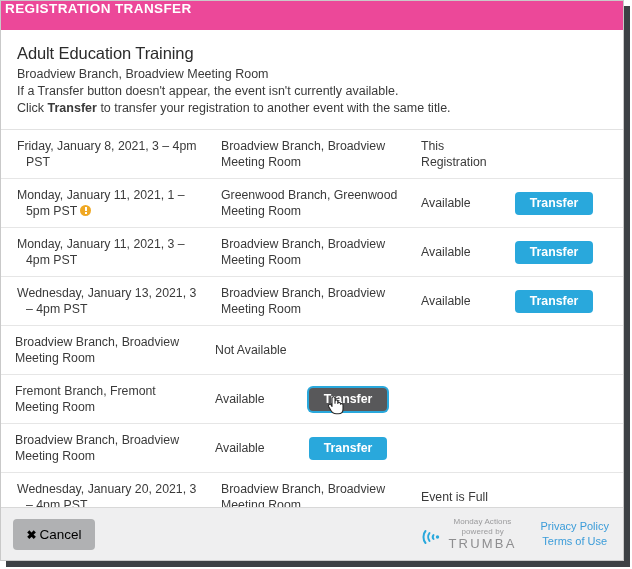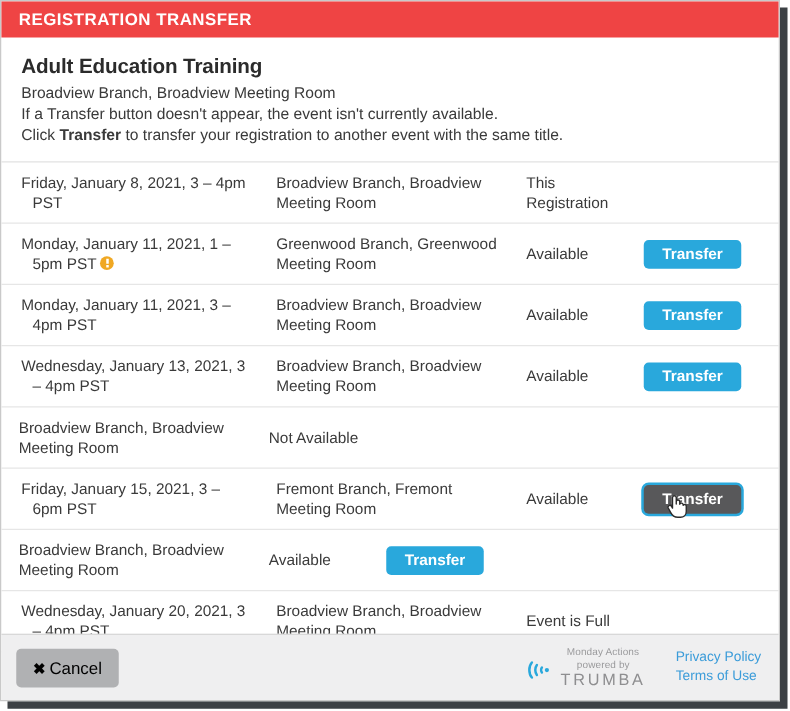--- a/index.html
+++ b/index.html
@@ -24,41 +24,40 @@
     background: #ffffff;
     border: 1px solid #c9c9c9;
     box-sizing: border-box;
     box-shadow: 6px 6px 0 0 #3d4145;
     overflow: hidden;
   }
 
   
   #titlebar {
     height: 29px;
-    background: #ef4444;
-    display: flex;
-    align-items: center;
-    padding-left: 14px;
+    background: #ec4899;
+    display: flex;
+    padding-left: 4px;
     box-sizing: border-box;
   }
   #titlebar .title-text {
     color: #ffffff;
     font-size: 13.5px;
     font-weight: bold;
     letter-spacing: 0.4px;
   }
 
   
   #intro {
     padding: 14px 16px 12px 16px;
     border-bottom: 1px solid #e2e2e2;
   }
   #intro .evt-title {
     font-size: 16.5px;
-    font-weight: bold;
+    font-weight: normal;
     color: #2b2b2b;
     margin: 0 0 3px 0;
     letter-spacing: -0.1px;
   }
   #intro .line {
     font-size: 12.5px;
     color: #3a3a3a;
     line-height: 17px;
   }
   #intro .line b { font-weight: bold; }
@@ -242,21 +241,21 @@
   .brand-name {
     font-size: 13px;
     font-weight: normal;
     color: #8e8e90;
     letter-spacing: 2.2px;
   }
 
   .legal {
     display: flex;
     flex-direction: column;
-    align-items: flex-start;
+    align-items: center;
     padding-right: 2px;
   }
   .legal a {
     font-size: 11px;
     color: #3b9cd9;
     text-decoration: none;
     line-height: 15px;
     cursor: pointer;
   }
 </style>
@@ -308,21 +307,20 @@
         <div class="c-action">
           <button class="btn-transfer">Transfer</button>
         </div>
       </div>
       <div class="row">
         <div class="c-where">Broadview Branch, Broadview Meeting Room</div>
         <div class="c-status">Not Available</div>
         <div class="c-action"></div>
       </div>
       <div class="row">
-        <div class="c-when">Friday, January 15, 2021, 3 – 6pm PST</div>
         <div class="c-where">Fremont Branch, Fremont Meeting Room</div>
         <div class="c-status">Available</div>
         <div class="c-action">
           <button class="btn-transfer hovered">Transfer</button>
           <span class="cursor"><svg width="17" height="21" viewBox="0 0 17 21">
               <path d="M5 12.5 L5 4.2 a1.5 1.5 0 0 1 3 0 L8 9.2 L8 7.4 a1.4 1.4 0 0 1 2.8 0 L10.8 9.4 a1.4 1.4 0 0 1 2.7 0.3 L13.5 10.2 a1.4 1.4 0 0 1 2.5 0.9 L16 15.2 c0 2.9 -2 4.6 -4.6 4.6 L9.3 19.8 C6.4 19.8 4.6 18.2 3.6 16.1 L1.6 12.4 a1.5 1.5 0 0 1 2.4 -1.7 Z" fill="#ffffff" stroke="#2b2b2b" stroke-width="1.1" stroke-linejoin="round"></path>
             </svg></span>
         </div>
       </div>
       <div class="row">

